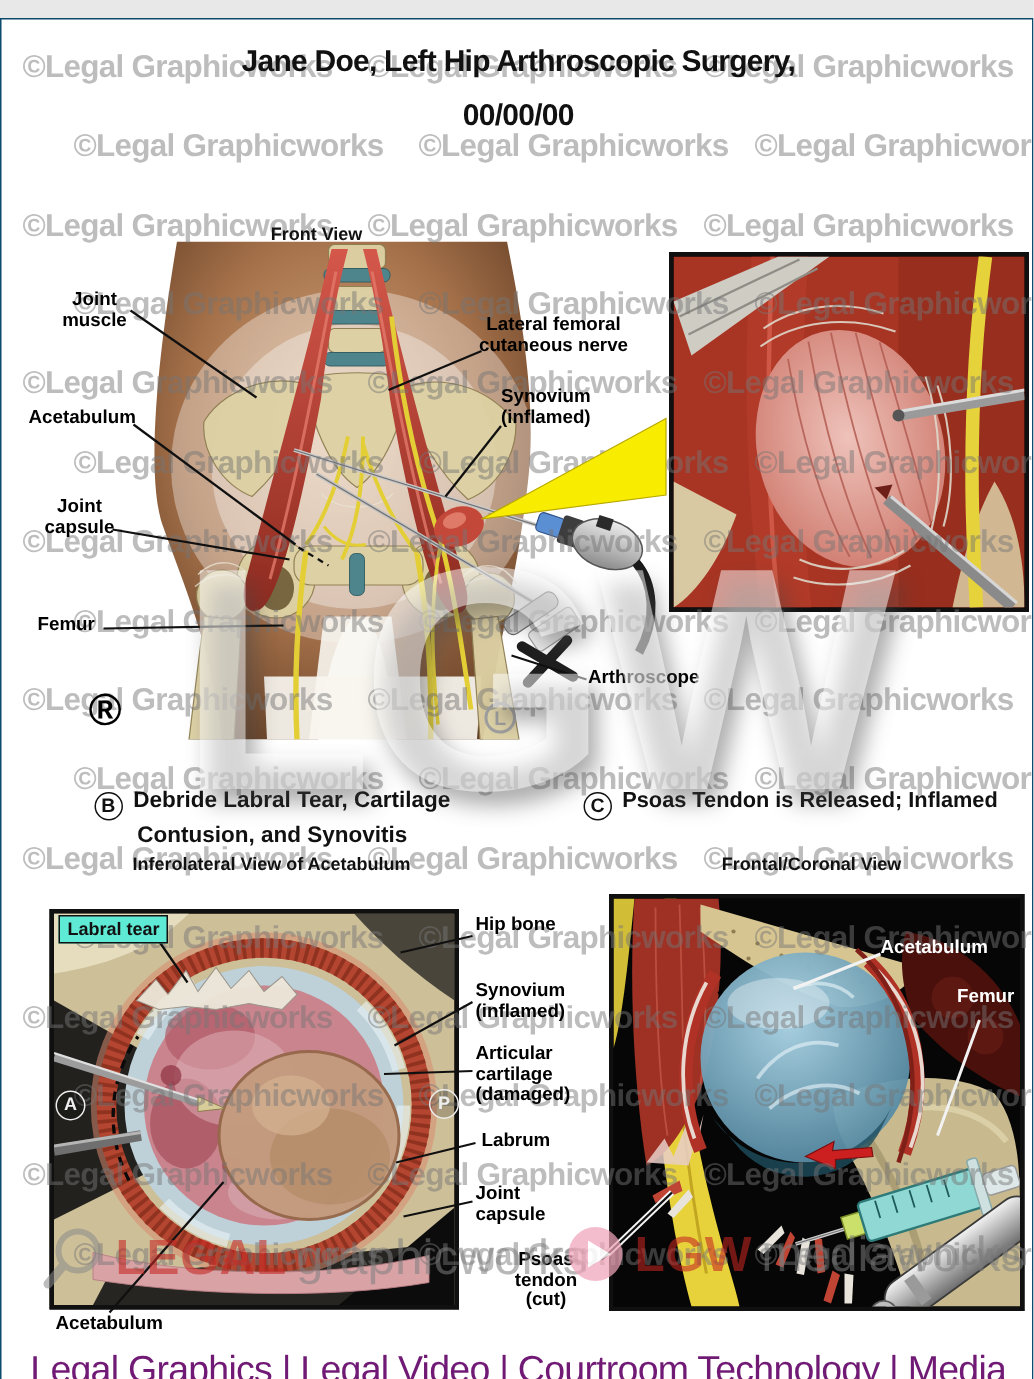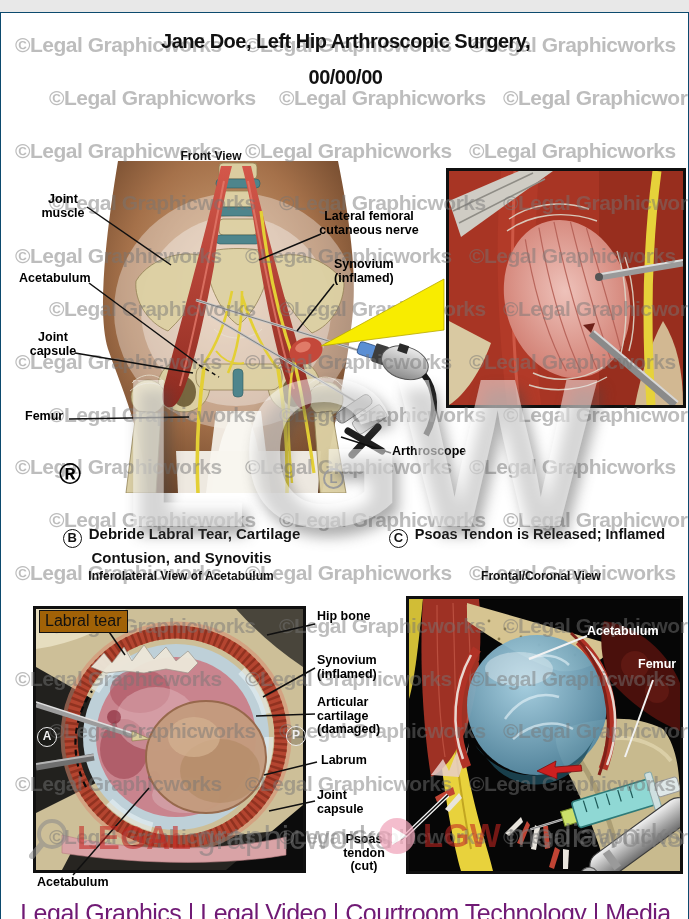--- a/index.html
+++ b/index.html
@@ -23,21 +23,21 @@
   .clet {
     display:inline-block; width:19px; height:19px; border:1.7px solid #111; border-radius:50%;
     font-size:13px; font-weight:bold; line-height:16px; text-align:center; vertical-align:-3px; margin-right:7px;
   }
   .subtitle { font-weight:bold; font-size:12px; text-align:center; }
 
   
   .lbl { font-weight:bold; font-size:12.5px; line-height:13.5px; color:#000; }
   .lbl.c { text-align:center; }
   .lbl.w { color:#fff; }
-  .boxlbl { background:#a16207; border:1.5px solid #111; padding:1px 5px 2px; font-weight:normal; font-size:16px; }
+  .boxlbl { background:#5eead4; border:1.5px solid #111; padding:1px 5px 2px; font-weight:bold; font-size:12px; }
 
   .ring {
     position:absolute; z-index:4; width:20px; height:20px; border:1.8px solid #eee; border-radius:50%;
     color:#eee; font-weight:bold; font-size:12px; text-align:center; line-height:17px; background:rgba(0,0,0,.18);
   }
   .marker-r { font-size:30px; font-weight:bold; color:#000; }
   .marker-l {
     width:21px; height:21px; border:2px solid #9f9f9f; border-radius:50%; color:#9f9f9f;
     font-weight:bold; font-size:13px; text-align:center; line-height:18px;
   }

